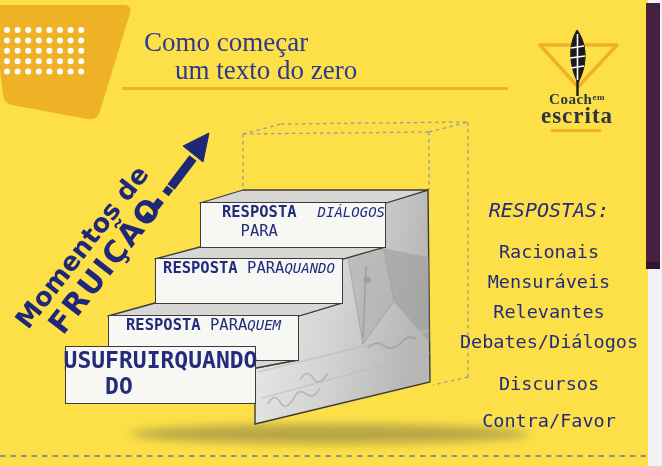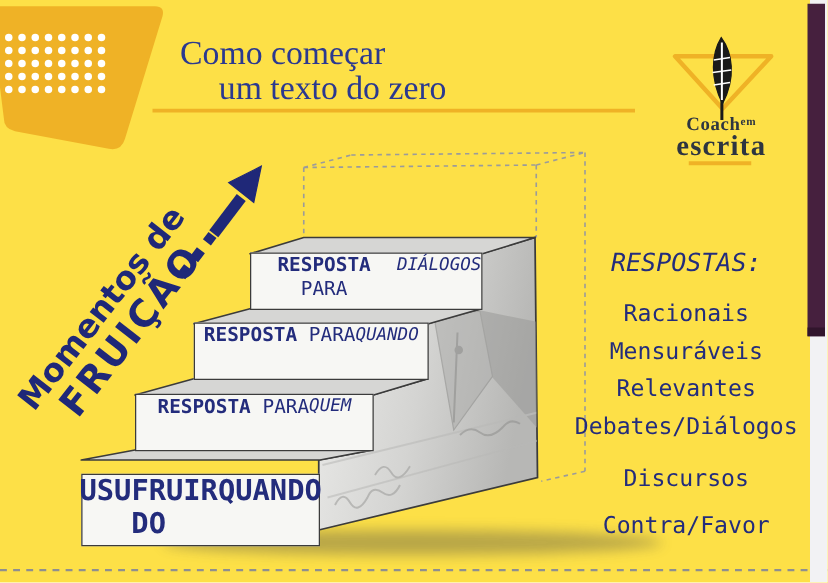--- a/index.html
+++ b/index.html
@@ -34,21 +34,21 @@
   
   .step-face{
     position:absolute;box-sizing:border-box;border:1.5px solid #3B3B3B;
     background:#F7F7F4;color:#232C7C;text-align:center;
     font-family:"DejaVu Sans Mono",monospace;
     display:flex;flex-direction:row;justify-content:center;
   }
   .step-face .row1{font-size:15.5px;line-height:19px;}
   .step-face .row1 b{font-weight:bold;}
   .step-face .row2{font-size:14px;line-height:18px;font-style:italic;text-align:center;}
-  #face-1{left:65px;top:379px;width:191px;height:58px;}
+  #face-1{left:65px;top:346px;width:191px;height:58px;}
   #face-1 .big{font-size:23px;line-height:26px;font-weight:600;}
   #face-2{left:108px;top:315px;width:191px;height:46px;}
   #face-3{left:155px;top:258px;width:188px;height:46px;}
   #face-4{left:200px;top:202px;width:186px;height:46px;}
   
   .respostas{
     position:absolute;left:436px;top:197px;width:226px;text-align:center;
     color:#232C7C;font-family:"DejaVu Sans Mono",monospace;
   }
   .respostas .heading{font-style:italic;font-size:20px;line-height:26px;margin-bottom:14px;}

